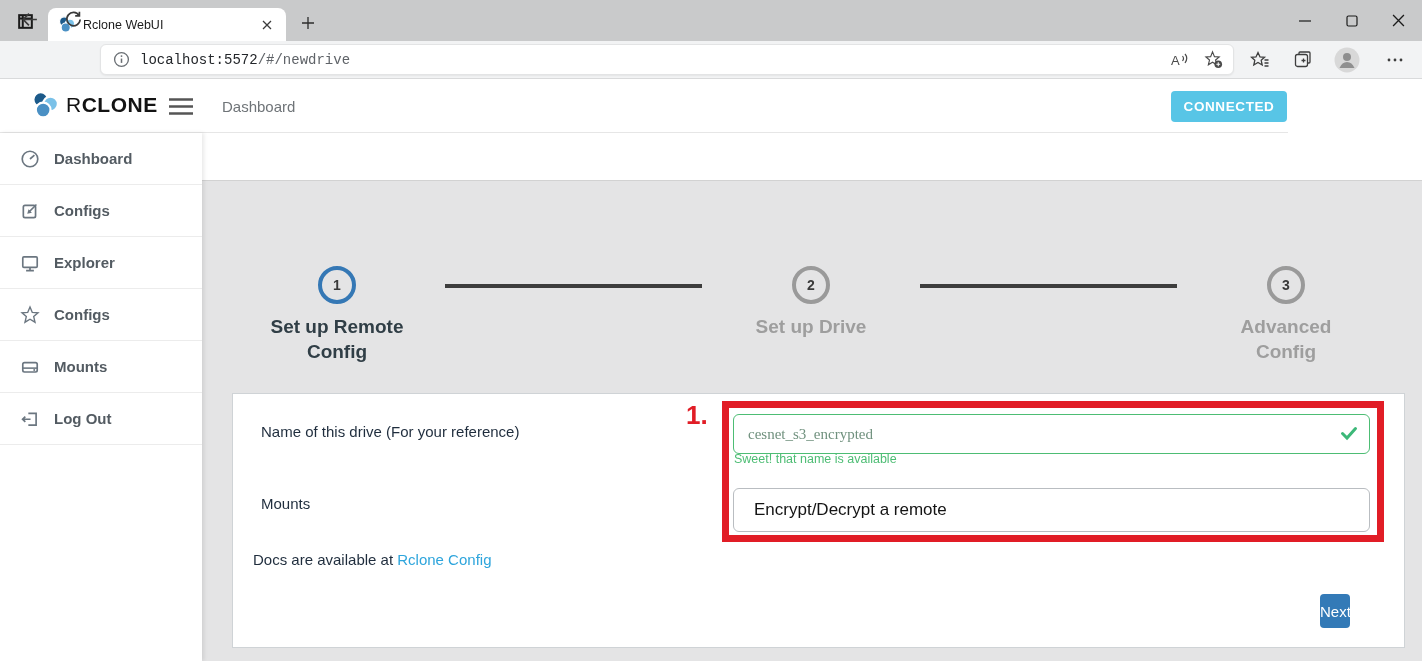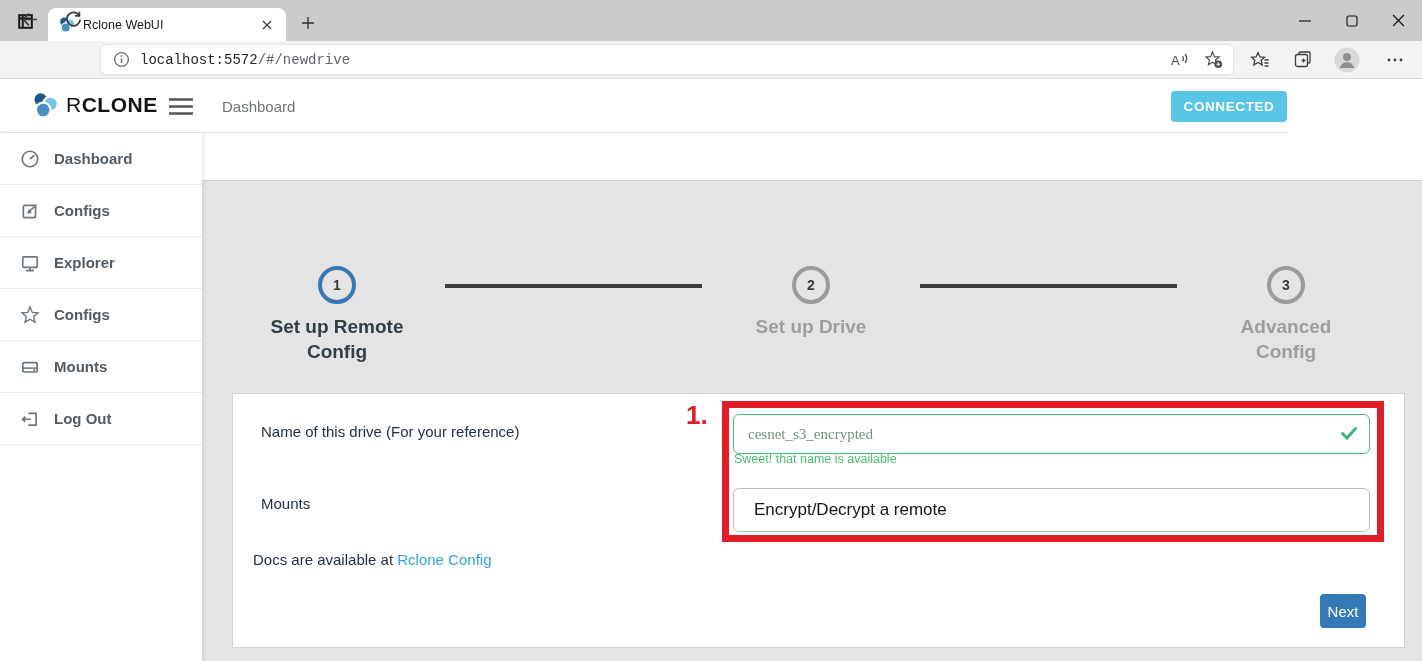--- a/index.html
+++ b/index.html
@@ -58,21 +58,21 @@
 
   .card { position:absolute; left:232px; top:393px; width:1173px; height:255px; background:#fff; border:1px solid #cfd3d6; z-index:1; }
   .form-label { position:absolute; left:28px; font-size:15px; color:#1f2d3d; }
   .input-wrap { position:absolute; left:500px; top:20px; width:637px; height:38px; }
   .name-input { width:637px; height:40px; border:1.5px solid var(--success,#4dbd74); border-radius:6px; padding:0 36px 0 14px; font-size:15px; color:#70917e; font-family:Liberation Serif, serif; outline:none; background:#fff; }
   .check-icon { position:absolute; right:12px; top:10px; }
   .help-text { position:absolute; left:501px; top:58px; font-size:12.5px; color:var(--success,#4dbd74); }
   .select-box { position:absolute; left:500px; top:94px; width:637px; height:44px; border:1px solid #b9bdc1; border-radius:6px; background:#fff; display:flex; align-items:center; padding-left:20px; font-size:17px; color:#141414; cursor:pointer; }
   .docs-line { position:absolute; left:20px; top:157px; font-size:15px; color:#1f2d3d; }
   .docs-link { color:var(--link,#2ea5dc); cursor:pointer; }
-  .next-btn { position:absolute; left:1087px; top:200px; width:46px; height:34px; background:var(--primary,#337ab7); color:#fff; border:none; border-radius:4px; font-size:15px; cursor:pointer; font-family:inherit; }
+  .next-btn { position:absolute; left:1087px; top:200px; width:30px; height:34px; background:var(--primary,#337ab7); color:#fff; border:none; border-radius:4px; font-size:15px; cursor:pointer; font-family:inherit; }
 
   
   .anno-box { position:absolute; left:722px; top:401px; width:662px; height:141px; border:7px solid var(--annotation,#e11d26); z-index:3; pointer-events:none; }
   .anno-num { position:absolute; left:686px; top:400px; font-size:26px; font-weight:bold; color:var(--annotation,#e11d26); z-index:3; }
 
   svg { display:block; }
 </style>
 </head>
 <body>
 

